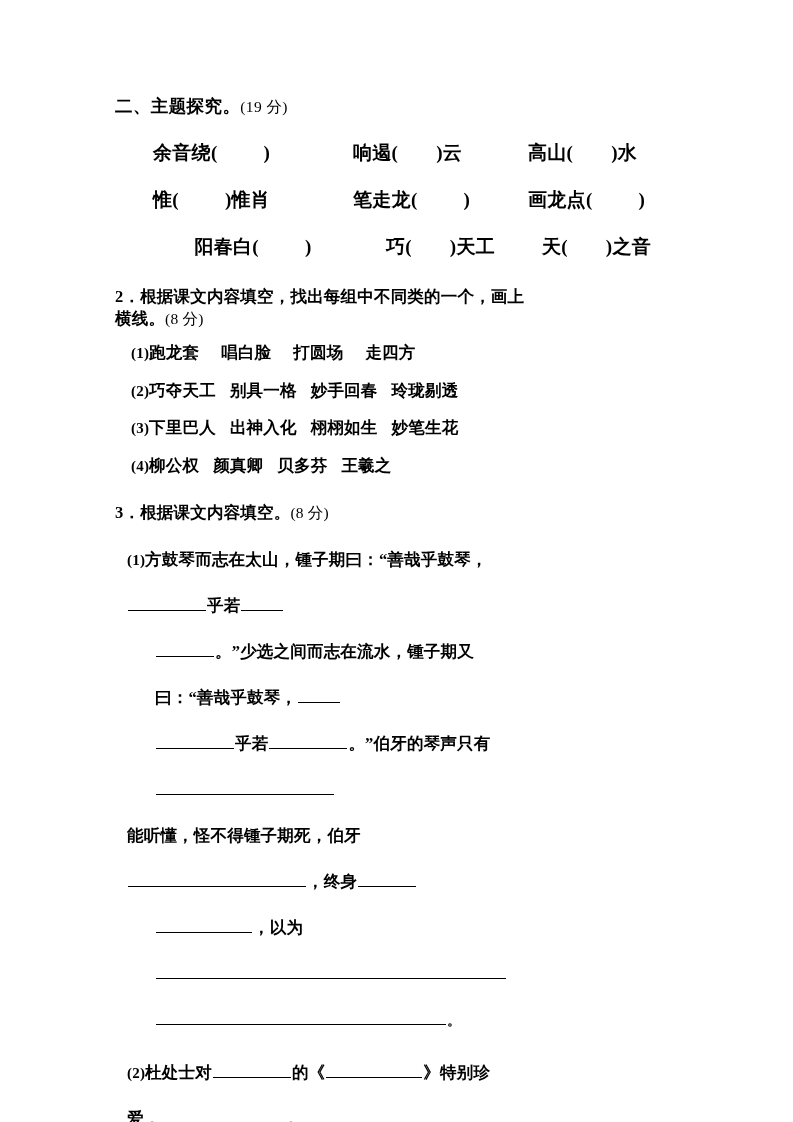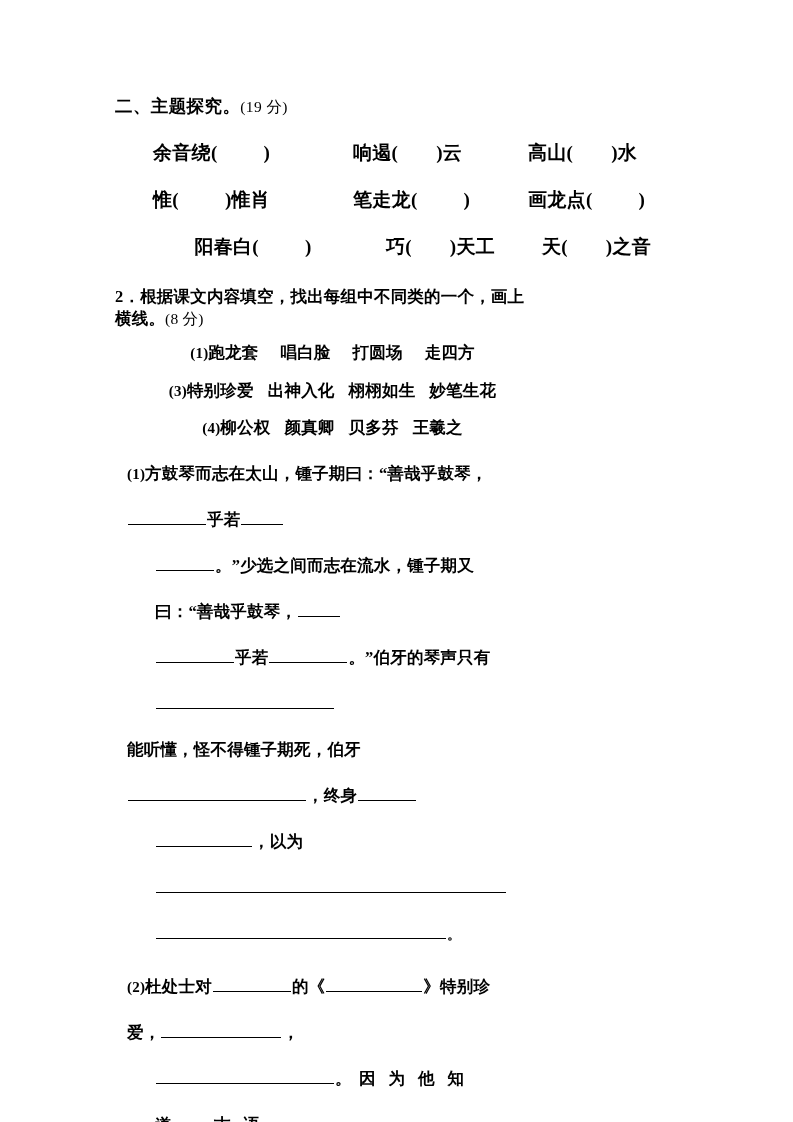--- a/index.html
+++ b/index.html
@@ -79,21 +79,20 @@
     padding: 0;
     list-style: none;
   }
   .word-list li {
     font-size: 16.5px;
     font-weight: 700;
     margin: 0 0 16px 16px;
     line-height: 1.3;
     white-space: nowrap;
     letter-spacing: 0.2px;
-    text-align: center;
   }
   .word-list li:last-child { margin-bottom: 0; }
   .item-label {
     font-family: "Liberation Serif", serif;
     font-weight: 700;
     font-size: 15px;
   }
   .w-sp-s { display:inline-block; width: 14px; }
   .w-sp-m { display:inline-block; width: 22px; }
 
@@ -172,24 +171,28 @@
       </tr>
     </tbody>
   </table>
 
   <div class="q-title" style="margin-top:26px;">
     <span class="q-num">2</span><span>．根据课文内容填空，找出每组中不同类的一个，画上横线。</span><span class="score">(8 分)</span>
   </div>
 
   <ul class="word-list">
     <li><span class="item-label">(1)</span><span>跑龙套</span><span class="w-sp-m"></span><span>唱白脸</span><span class="w-sp-m"></span><span>打圆场</span><span class="w-sp-m"></span><span>走四方</span></li>
-    <li><span class="item-label">(3)</span><span>特别珍爱</span><span class="w-sp-s"></span><span>出神入化</span><span class="w-sp-s"></span><span>栩栩如生</span><span class="w-sp-s"></span><span>妙笔生花</span></li>
+    <li><span class="item-label">(2)</span><span>巧夺天工</span><span class="w-sp-s"></span><span>别具一格</span><span class="w-sp-s"></span><span>妙手回春</span><span class="w-sp-s"></span><span>玲珑剔透</span></li>
+    <li><span class="item-label">(3)</span><span>下里巴人</span><span class="w-sp-s"></span><span>出神入化</span><span class="w-sp-s"></span><span>栩栩如生</span><span class="w-sp-s"></span><span>妙笔生花</span></li>
     <li><span class="item-label">(4)</span><span>柳公权</span><span class="w-sp-s"></span><span>颜真卿</span><span class="w-sp-s"></span><span>贝多芬</span><span class="w-sp-s"></span><span>王羲之</span></li>
   </ul>
 
+  <div class="q-title" style="margin-top:26px;">
+    <span class="q-num">3</span><span>．根据课文内容填空。</span><span class="score">(8 分)</span>
+  </div>
 
   <div class="fill-block q3-item">
     <span class="item-label">(1)</span><span>方鼓琴而志在太山，锺子期曰：“善哉乎鼓琴，</span><span class="blank b-md"></span><span>乎若</span><span class="blank b-xs"></span><span class="blank-row"><span class="blank b-sm"></span><span>。”少选之间而志在流水，锺子期又曰：“善哉乎鼓琴，</span><span class="blank b-xs"></span></span><span class="blank-row"><span class="blank b-md"></span><span>乎若</span><span class="blank b-md"></span><span>。”伯牙的琴声只有</span><span class="blank b-3xl"></span></span><span class="blank-row" style="padding-left:0;"><span>能听懂，怪不得锺子期死，伯牙</span><span class="blank b-3xl"></span><span>，终身</span><span class="blank b-sm"></span></span><span class="blank-row"><span class="blank b-lg"></span><span>，以为</span><span class="blank b-6xl"></span></span><span class="blank-row"><span class="blank b-5xl"></span><span class="tail-punct">。</span></span>
   </div>
 
   <div class="fill-block q3-item">
     <span class="item-label">(2)</span><span>杜处士对</span><span class="blank b-md"></span><span>的《</span><span class="blank b-lg"></span><span>》特别珍爱，</span><span class="blank b-xl"></span><span>，</span>
 
 
     <span class="blank-row"><span class="blank b-3xl"></span><span class="spaced-wide">。</span><span class="spaced-xwide">因为他知道，古语</span></span>

